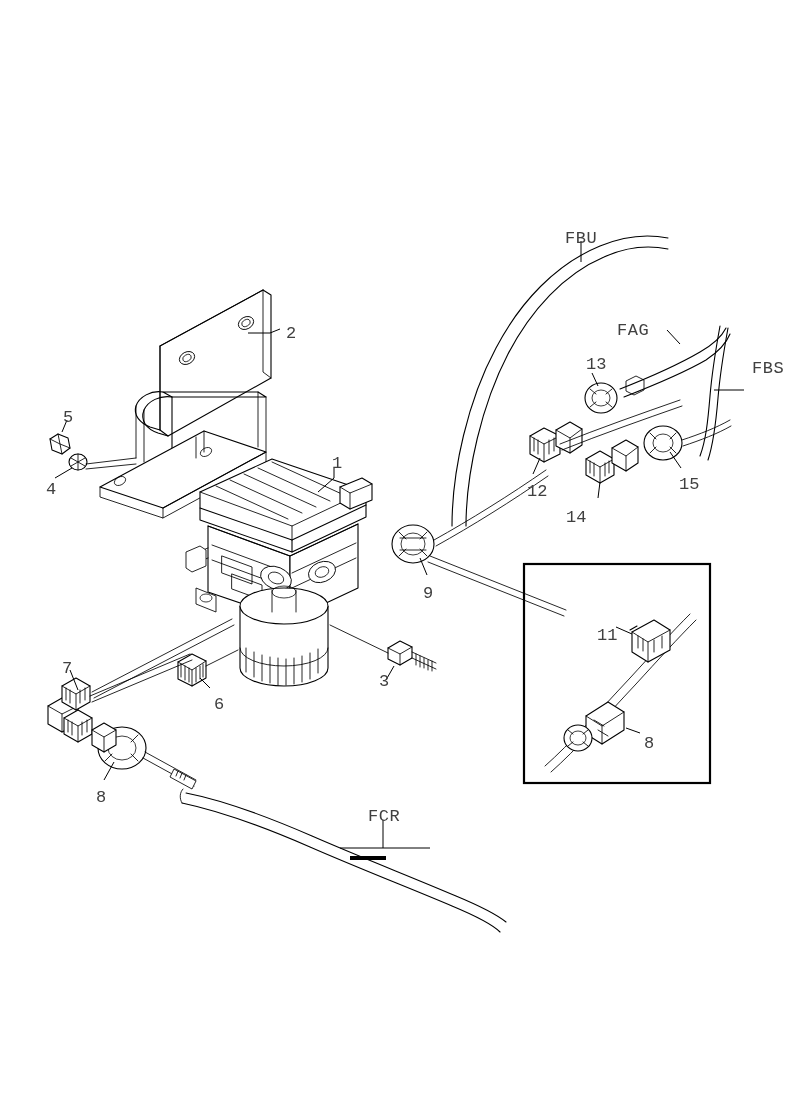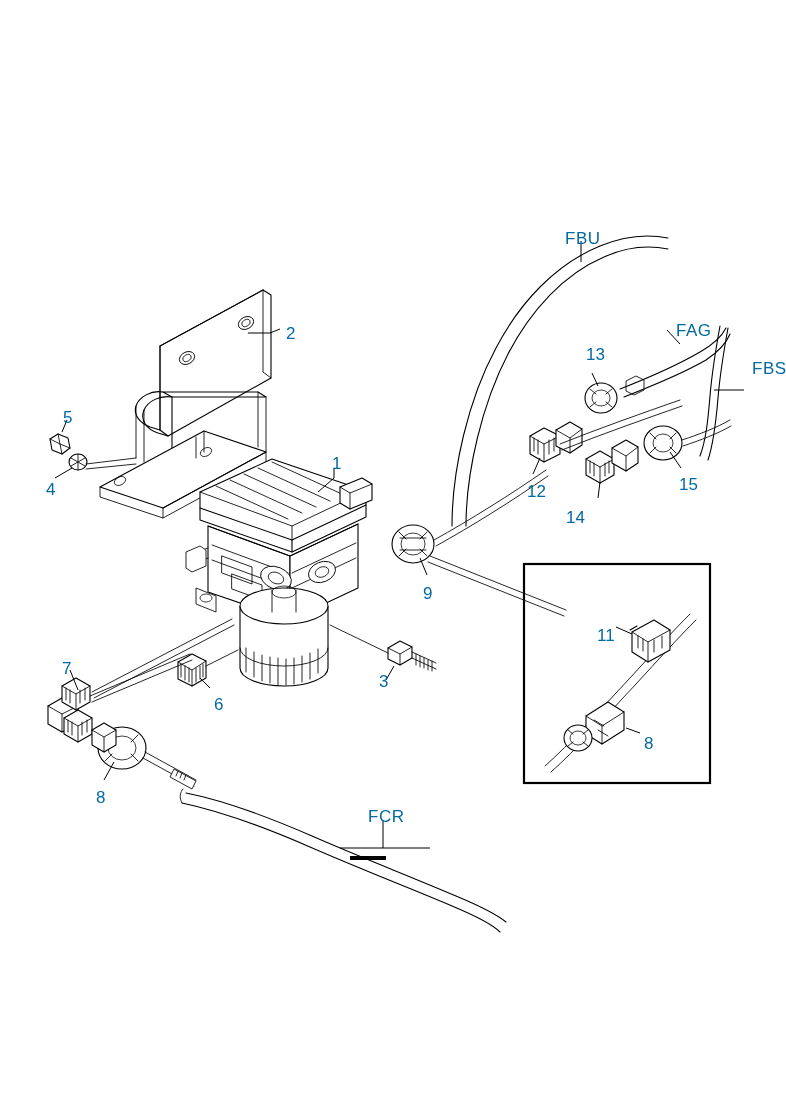--- a/index.html
+++ b/index.html
@@ -66,22 +66,22 @@
     stroke-width: 0.85;
     stroke-linejoin: round;
   }
   .hatch {
     fill: none;
     stroke: #000000;
     stroke-width: 0.75;
   }
   .callout-text {
     position: absolute;
-    font-family: Liberation Sans, sans-serif;
-    color: #0369a1;
+    font-family: Liberation Mono, monospace;
+    color: #404040;
     white-space: nowrap;
     line-height: 1;
     user-select: none;
   }
   .num-label {
     font-size: 17px;
     letter-spacing: 0px;
   }
   .code-label {
     font-size: 17px;
@@ -375,24 +375,24 @@
   <div class="callout-text num-label" style="left:379px; top:673px;">3</div>
   <div class="callout-text num-label" style="left:46px; top:481px;">4</div>
   <div class="callout-text num-label" style="left:63px; top:409px;">5</div>
   <div class="callout-text num-label" style="left:214px; top:696px;">6</div>
   <div class="callout-text num-label" style="left:62px; top:660px;">7</div>
   <div class="callout-text num-label" style="left:96px; top:789px;">8</div>
   <div class="callout-text num-label" style="left:423px; top:585px;">9</div>
   <div class="callout-text num-label" style="left:644px; top:735px;">8</div>
   <div class="callout-text num-label" style="left:597px; top:627px;">11</div>
   <div class="callout-text num-label" style="left:527px; top:483px;">12</div>
-  <div class="callout-text num-label" style="left:586px; top:346px;text-align:right;">13</div>
+  <div class="callout-text num-label" style="left:586px; top:356px;text-align:right;">13</div>
   <div class="callout-text num-label" style="left:566px; top:509px;">14</div>
   <div class="callout-text num-label" style="left:679px; top:476px;">15</div>
 
   <div class="callout-text code-label" style="left:565px; top:230px;">FBU</div>
-  <div class="callout-text code-label" style="left:676px; top:322px;">FAG</div>
+  <div class="callout-text code-label" style="left:617px; top:322px;">FAG</div>
   <div class="callout-text code-label" style="left:752px; top:360px;">FBS</div>
   <div class="callout-text code-label" style="left:368px; top:808px;">FCR</div>
 
   <div class="watermark"></div>
 
 </div>
 
 </body></html>

